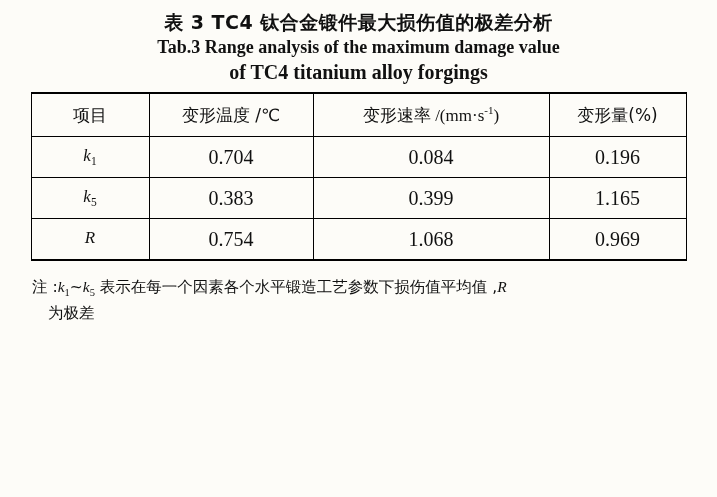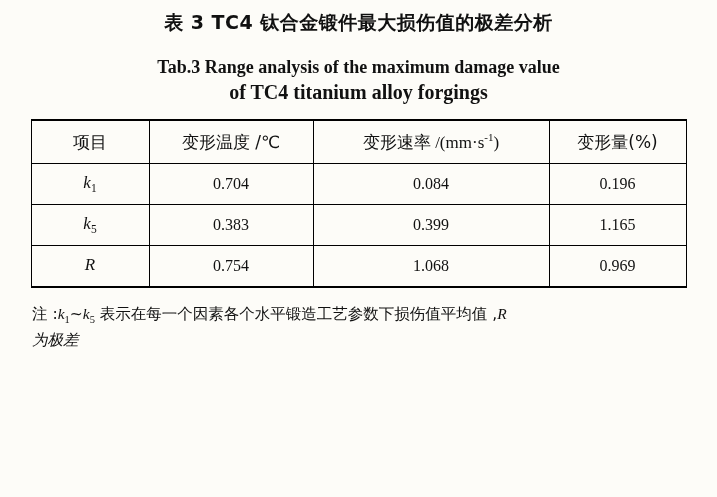--- a/index.html
+++ b/index.html
@@ -24,37 +24,37 @@
   .title-block {
     text-align: center;
     margin: 0 auto;
   }
   .title-cn {
     font-family: "DejaVu Sans", "Liberation Sans", sans-serif;
     font-weight: bold;
     font-size: 19px;
     letter-spacing: 0.5px;
     line-height: 1.35;
-    margin-bottom: 20px;
+    margin-bottom: 0;
   }
   .title-en {
     font-family: "Liberation Serif", serif;
     font-weight: bold;
     font-size: 18px;
     line-height: 1.3;
   }
   .title-en-line2 {
     font-family: "Liberation Serif", serif;
     font-weight: bold;
     font-size: 20px;
     line-height: 1.3;
   }
   table.data {
     width: 655px;
-    margin: 14px auto 0 auto;
+    margin: 7px auto 0 auto;
     border-collapse: collapse;
     table-layout: fixed;
   }
   table.data th, table.data td {
     border-left: 1px solid #000;
     border-right: 1px solid #000;
     text-align: center;
     vertical-align: middle;
     padding: 0;
   }
@@ -72,21 +72,21 @@
     font-family: "Liberation Serif", serif;
   }
   table.data tbody tr {
     border-bottom: 1px solid #000;
   }
   table.data tbody tr:last-child {
     border-bottom: 2px solid #000;
   }
   table.data tbody td {
     height: 40px;
-    font-size: 16px;
+    font-size: 20px;
     font-family: "Liberation Serif", serif;
   }
   table.data tbody td.label {
     font-style: italic;
     font-size: 17px;
   }
   table.data tbody td.label sub {
     font-style: normal;
     font-size: 11.5px;
   }
@@ -107,22 +107,21 @@
   }
   .note .it {
     font-family: "Liberation Serif", serif;
     font-style: italic;
   }
   .note .it sub {
     font-style: normal;
     font-size: 10.5px;
   }
   .note-line2 {
-    margin-left: 0;
-    font-style: italic;
+    margin-left: 16px;
   }
 </style>
 </head>
 <body>
 
 <div class="page">
 
   <div class="title-block">
     <div class="title-cn">表 3  TC4 钛合金锻件最大损伤值的极差分析</div>
     <div class="title-en">Tab.3  Range analysis of the maximum damage value</div>

